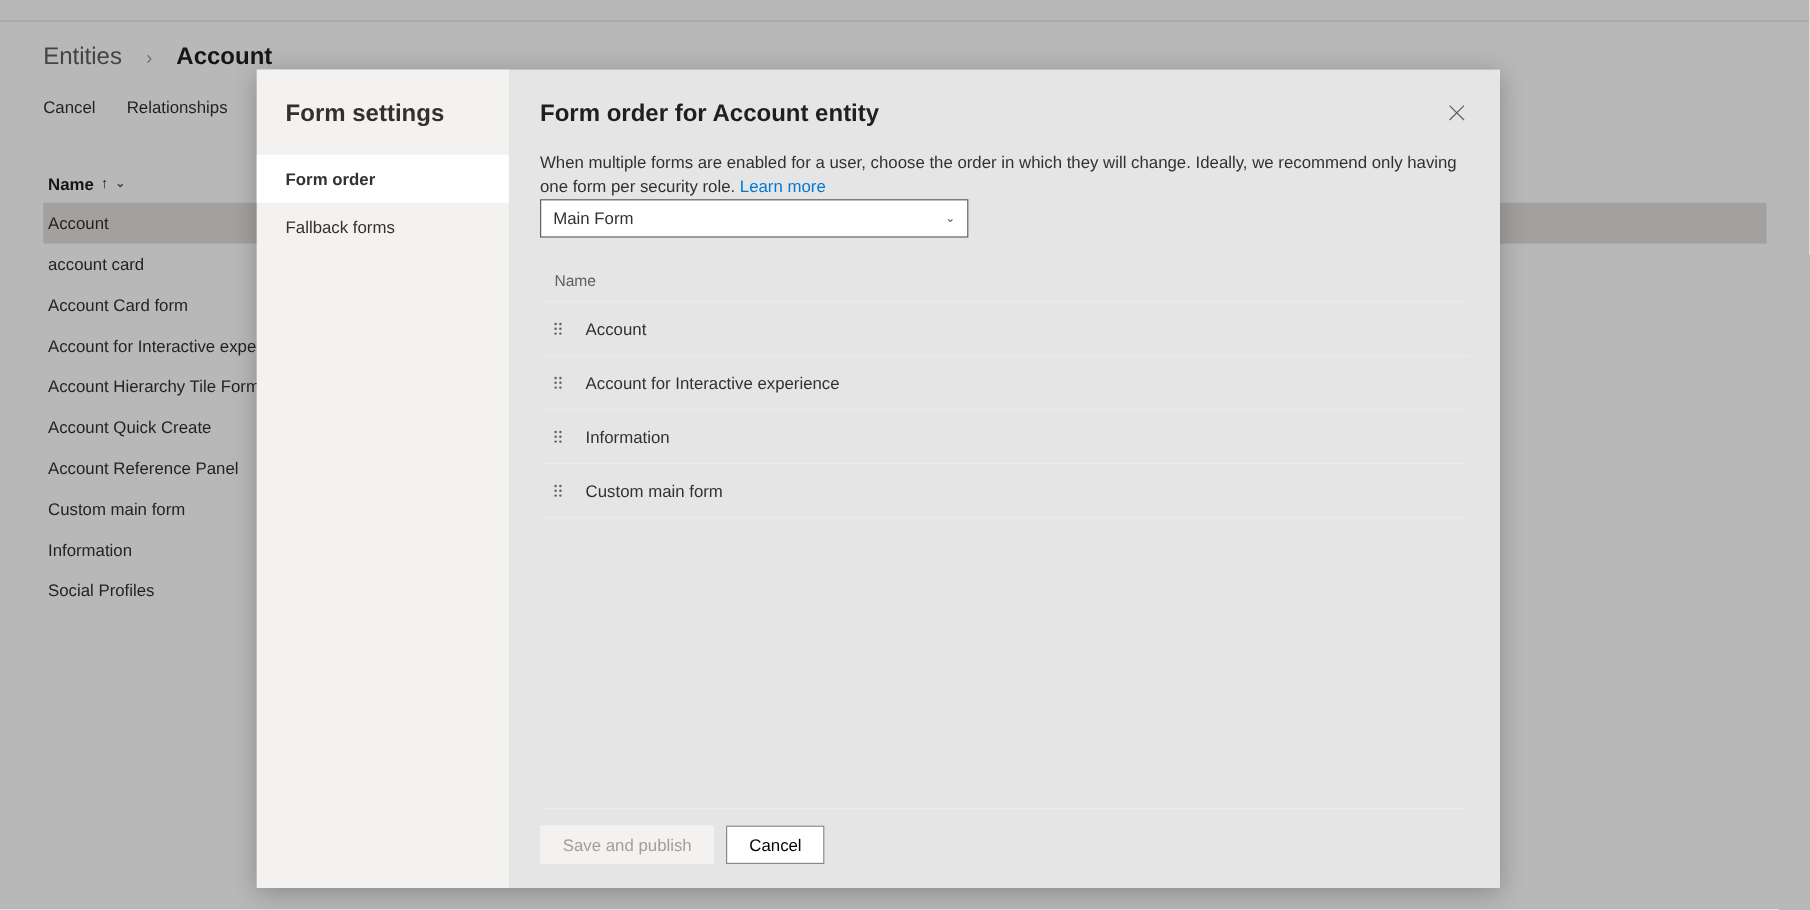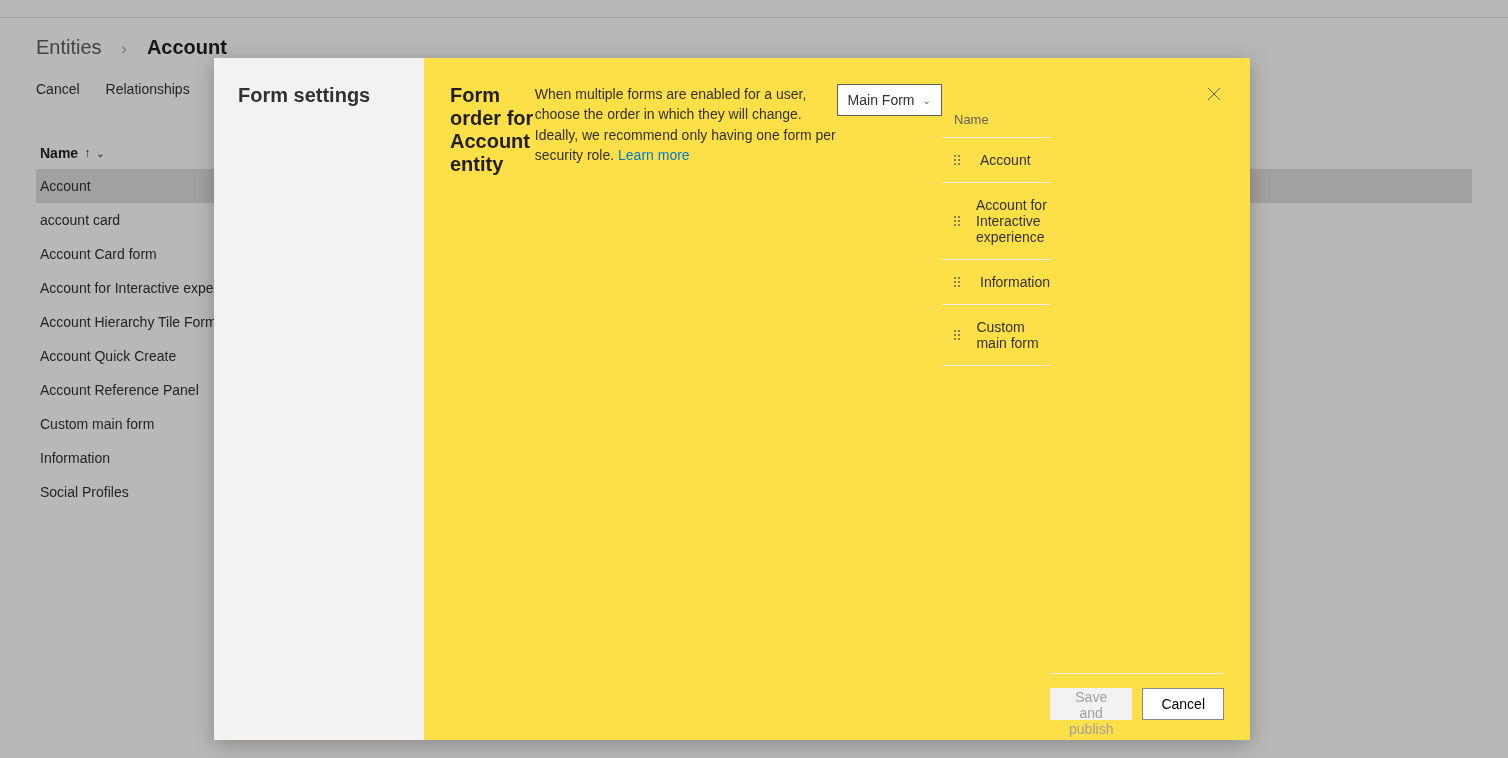--- a/index.html
+++ b/index.html
@@ -67,21 +67,21 @@
       background: rgba(0,0,0,0.28);
     }
 
     
     .modal {
       position: absolute;
       left: 214px;
       top: 58px;
       width: 1036px;
       height: 682px;
-      background: #fde047;
+      background: #e5e5e5;
       display: flex;
       box-shadow: 0 4px 20px rgba(0,0,0,0.25);
     }
     .modal-side {
       width: 210px;
       background: #f3f2f1;
       padding-top: 26px;
       flex: 0 0 auto;
     }
     .modal-side h2 {
@@ -94,21 +94,21 @@
       font-size: 14px;
       padding: 12px 24px;
       color: #323130;
       cursor: pointer;
     }
     .nav-item.active { background: #fff; font-weight: 600; }
 
     .modal-main {
       flex: 1;
       display: flex;
-      flex-direction: row;
+      flex-direction: column;
       padding: 26px 26px 20px;
       position: relative;
     }
     .modal-close {
       position: absolute;
       top: 22px;
       right: 22px;
       width: 28px;
       height: 28px;
       display: flex;
@@ -119,21 +119,21 @@
       background: none;
       border: none;
     }
     .modal-close svg { width: 16px; height: 16px; }
     .modal-title { font-size: 20px; font-weight: 600; color: #201f1e; margin-bottom: 18px; }
     .modal-desc { font-size: 14px; color: #323130; line-height: 1.45; max-width: 770px; }
     .modal-desc a { color: #0078d4; text-decoration: none; }
 
     .fs-label { font-size: 14px; font-weight: 600; margin-top: 26px; margin-bottom: 8px; }
     .fs-select {
-      width: 300px;
+      width: 357px;
       height: 32px;
       border: 1px solid #605e5c;
       display: flex;
       align-items: center;
       justify-content: space-between;
       padding: 0 10px;
       font-size: 14px;
       cursor: pointer;
       background: #fff;
     }
@@ -225,20 +225,22 @@
     </div>
   </div>
 </div>
 
 <div class="scrim"></div>
 
 <div class="modal">
   <aside class="modal-side">
     <h2>Form settings</h2>
     <div id="side-nav">
+        <div class="nav-item active">Form order</div>
+        <div class="nav-item">Fallback forms</div>
       </div>
   </aside>
 
   <section class="modal-main">
     <button class="modal-close">
       <svg viewBox="0 0 16 16" stroke="currentColor" stroke-width="1" fill="none">
           <line x1="2" y1="2" x2="14" y2="14"></line>
           <line x1="14" y1="2" x2="2" y2="14"></line>
         </svg>
     </button>

